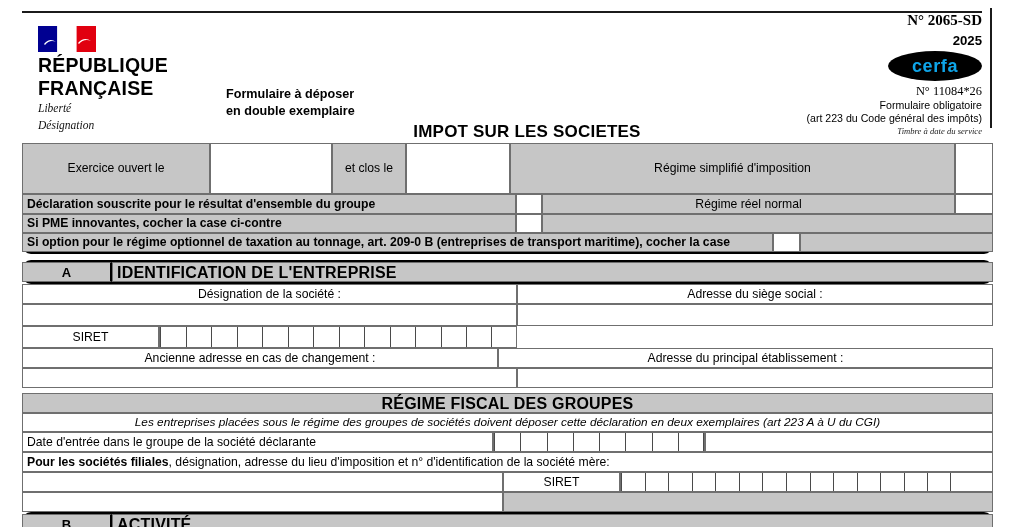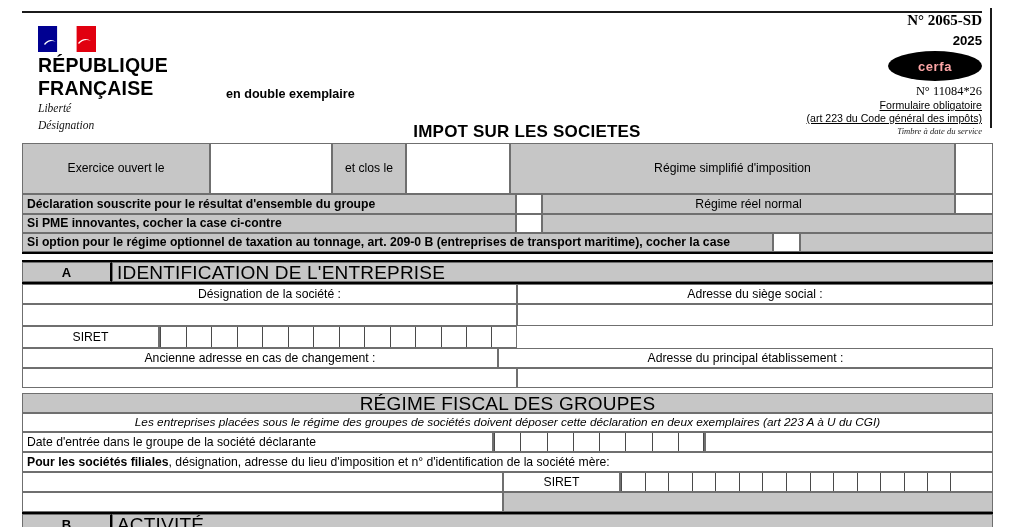--- a/index.html
+++ b/index.html
@@ -20,51 +20,51 @@
   .rf-title{font-family:"Liberation Sans",sans-serif;font-weight:bold;font-size:19.5px;line-height:20px;letter-spacing:.2px;margin-top:3px;}
   .devise{font-family:"Liberation Serif",serif;font-style:italic;font-size:11.5px;line-height:12.6px;margin-top:4px;color:#111;}
 
   .hdr-mid{position:absolute;left:226px;top:86px;font-weight:bold;font-size:12.6px;line-height:17px;}
 
   .hdr-right{position:absolute;right:24px;top:8px;width:228px;text-align:right;
              border-right:2px solid #1b1b1b;padding-right:8px;height:120px;box-sizing:border-box;}
   .num-sd{font-family:"Liberation Serif",serif;font-weight:bold;font-size:15px;line-height:17px;margin-top:4px;}
   .year{font-weight:bold;font-size:13.2px;line-height:17px;margin-top:3px;}
   .cerfa-wrap{display:flex;justify-content:flex-end;margin-top:2px;}
-  .cerfa{width:94px;height:30px;border-radius:50%;background:#000;color:#fca5a5;
+  .cerfa{width:94px;height:30px;border-radius:50%;background:#000;color:#0ea5e9;
          display:flex;align-items:center;justify-content:center;
-         font-weight:bold;font-size:13px;letter-spacing:.6px;}
+         font-weight:bold;font-size:18px;letter-spacing:.6px;}
   .num-cerfa{font-family:"Liberation Serif",serif;font-size:12.4px;line-height:16px;margin-top:2px;}
-  .oblig{font-size:10.6px;line-height:13px;text-decoration:underline;}
+  .oblig{font-size:10.6px;line-height:13px;}
   .timbre{font-family:"Liberation Serif",serif;font-style:italic;font-size:8.6px;line-height:12px;color:#222;}
 
   .title-ir{position:absolute;left:0;right:0;top:122px;text-align:center;
             font-weight:bold;font-size:17px;letter-spacing:.2px;margin-left:38px;}
 
   
   .form{position:absolute;left:22px;top:143px;width:971px;}
-  .row{position:relative;display:flex;width:100%;box-sizing:border-box;}
+  .row{position:relative;display:flex;width:100%;box-sizing:border-box;border-radius:9px;}
   .cell{box-sizing:border-box;border:1px solid #6f6f6f;display:flex;align-items:center;
         font-size:12.2px;line-height:13px;padding:0 4px;background:#fff;overflow:hidden;white-space:nowrap;}
   .grey{background:#c6c6c6;}
   .c{justify-content:center;text-align:center;}
   .b{font-weight:bold;}
   .thickbottom{border-bottom:2px solid #000;}
 
   
   .r1{height:51px;}
   
   .r20{height:20px;}
   .r19{height:19px;}
   .r22{height:22px;}
 
   .siret-grid{display:flex;height:100%;}
   .siret-grid .sc{border-left:1px solid #4a4a4a;box-sizing:border-box;height:100%;}
   .siret-grid .sc:last-child{border-right:1px solid #4a4a4a;}
-  .sec-title{font-weight:normal;font-size:19px;letter-spacing:.2px;text-align:center;}
+  .sec-title{font-weight:bold;font-size:16px;letter-spacing:.2px;text-align:center;}
   .mel{font-weight:bold;font-size:12.4px;}
   .small-note{font-size:11.8px;font-style:italic;}
 </style>
 </head>
 <body>
 
 <div class="page">
 
   <div class="header">
     <div class="hdr-rule"></div>
@@ -77,20 +77,21 @@
         <path d="M6 18 C10 13, 14 13, 18 16 C14 14, 10 15, 7 19 Z" fill="#ffffff"></path>
         <path d="M40 17 C44 12, 49 12, 53 15 C49 13, 44 14, 41 18 Z" fill="#ffffff"></path>
       </svg>
       <div class="rf-title">RÉPUBLIQUE</div>
       <div class="rf-title">FRANÇAISE</div>
       <div class="devise">Liberté</div>
       <div class="devise">Désignation</div>
     </div>
 
     <div class="hdr-mid">
+      <div>Formulaire à déposer</div>
       <div>en double exemplaire</div>
     </div>
 
     <div class="hdr-right">
       <div class="num-sd">N° 2065-SD</div>
       <div class="year">2025</div>
       <div class="cerfa-wrap">
         <div class="cerfa">cerfa</div>
       </div>
       <div class="num-cerfa">N° 11084*26</div>

